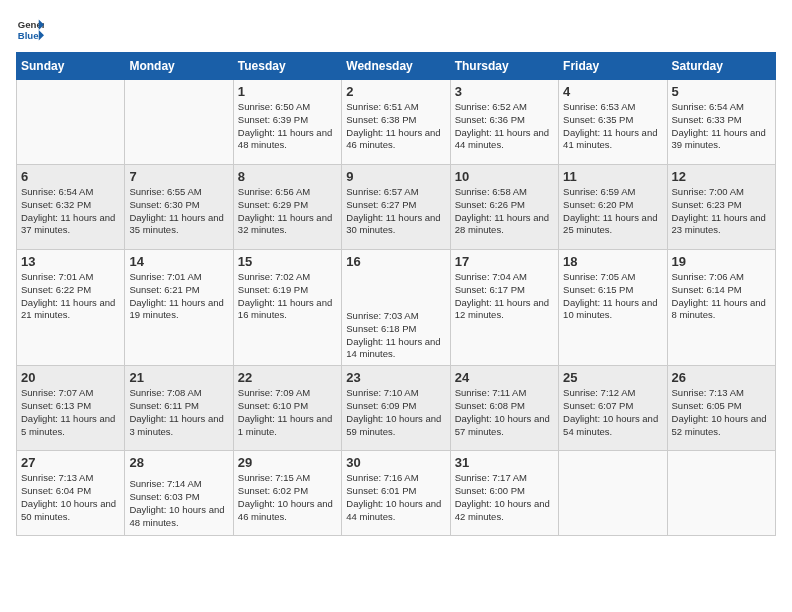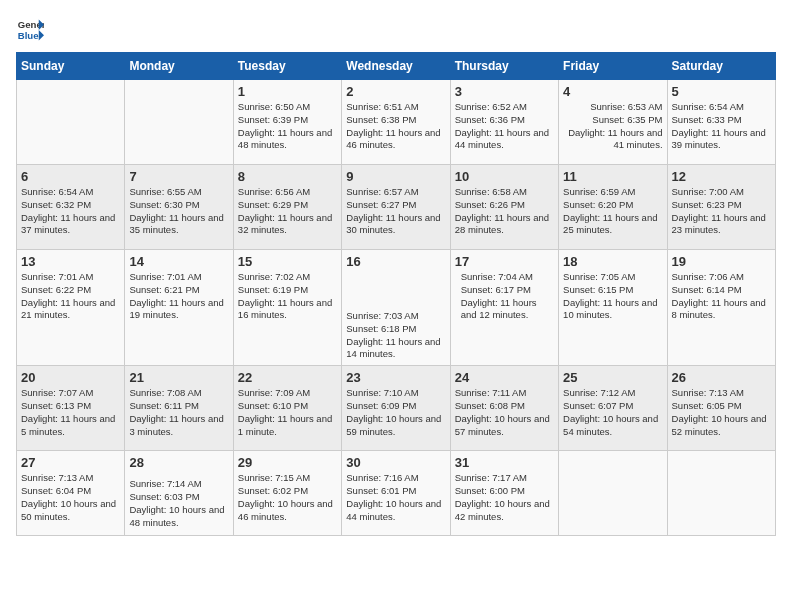--- a/index.html
+++ b/index.html
@@ -140,21 +140,21 @@
 Daylight: 11 hours and 46 minutes.</div>
         </td>
         <td>
           <div class="day-num">3</div>
           <div class="cell-info" style="white-space: pre-line;">Sunrise: 6:52 AM
 Sunset: 6:36 PM
 Daylight: 11 hours and 44 minutes.</div>
         </td>
         <td>
           <div class="day-num">4</div>
-          <div class="cell-info" style="white-space: pre-line; text-align: right;">Sunrise: 6:53 AM
+          <div class="cell-info" style="white-space: pre-line;">Sunrise: 6:53 AM
 Sunset: 6:35 PM
 Daylight: 11 hours and 41 minutes.</div>
         </td>
         <td>
           <div class="day-num">5</div>
           <div class="cell-info" style="white-space: pre-line;">Sunrise: 6:54 AM
 Sunset: 6:33 PM
 Daylight: 11 hours and 39 minutes.</div>
         </td>
       </tr>
@@ -222,21 +222,21 @@
 Daylight: 11 hours and 16 minutes.</div>
         </td>
         <td>
           <div class="day-num">16</div>
           <div class="cell-info" style="white-space: pre-line; margin-top: 41px;">Sunrise: 7:03 AM
 Sunset: 6:18 PM
 Daylight: 11 hours and 14 minutes.</div>
         </td>
         <td>
           <div class="day-num">17</div>
-          <div class="cell-info" style="white-space: pre-line; margin-left: 6px;">Sunrise: 7:04 AM
+          <div class="cell-info" style="white-space: pre-line;">Sunrise: 7:04 AM
 Sunset: 6:17 PM
 Daylight: 11 hours and 12 minutes.</div>
         </td>
         <td>
           <div class="day-num">18</div>
           <div class="cell-info" style="white-space: pre-line;">Sunrise: 7:05 AM
 Sunset: 6:15 PM
 Daylight: 11 hours and 10 minutes.</div>
         </td>
         <td>

